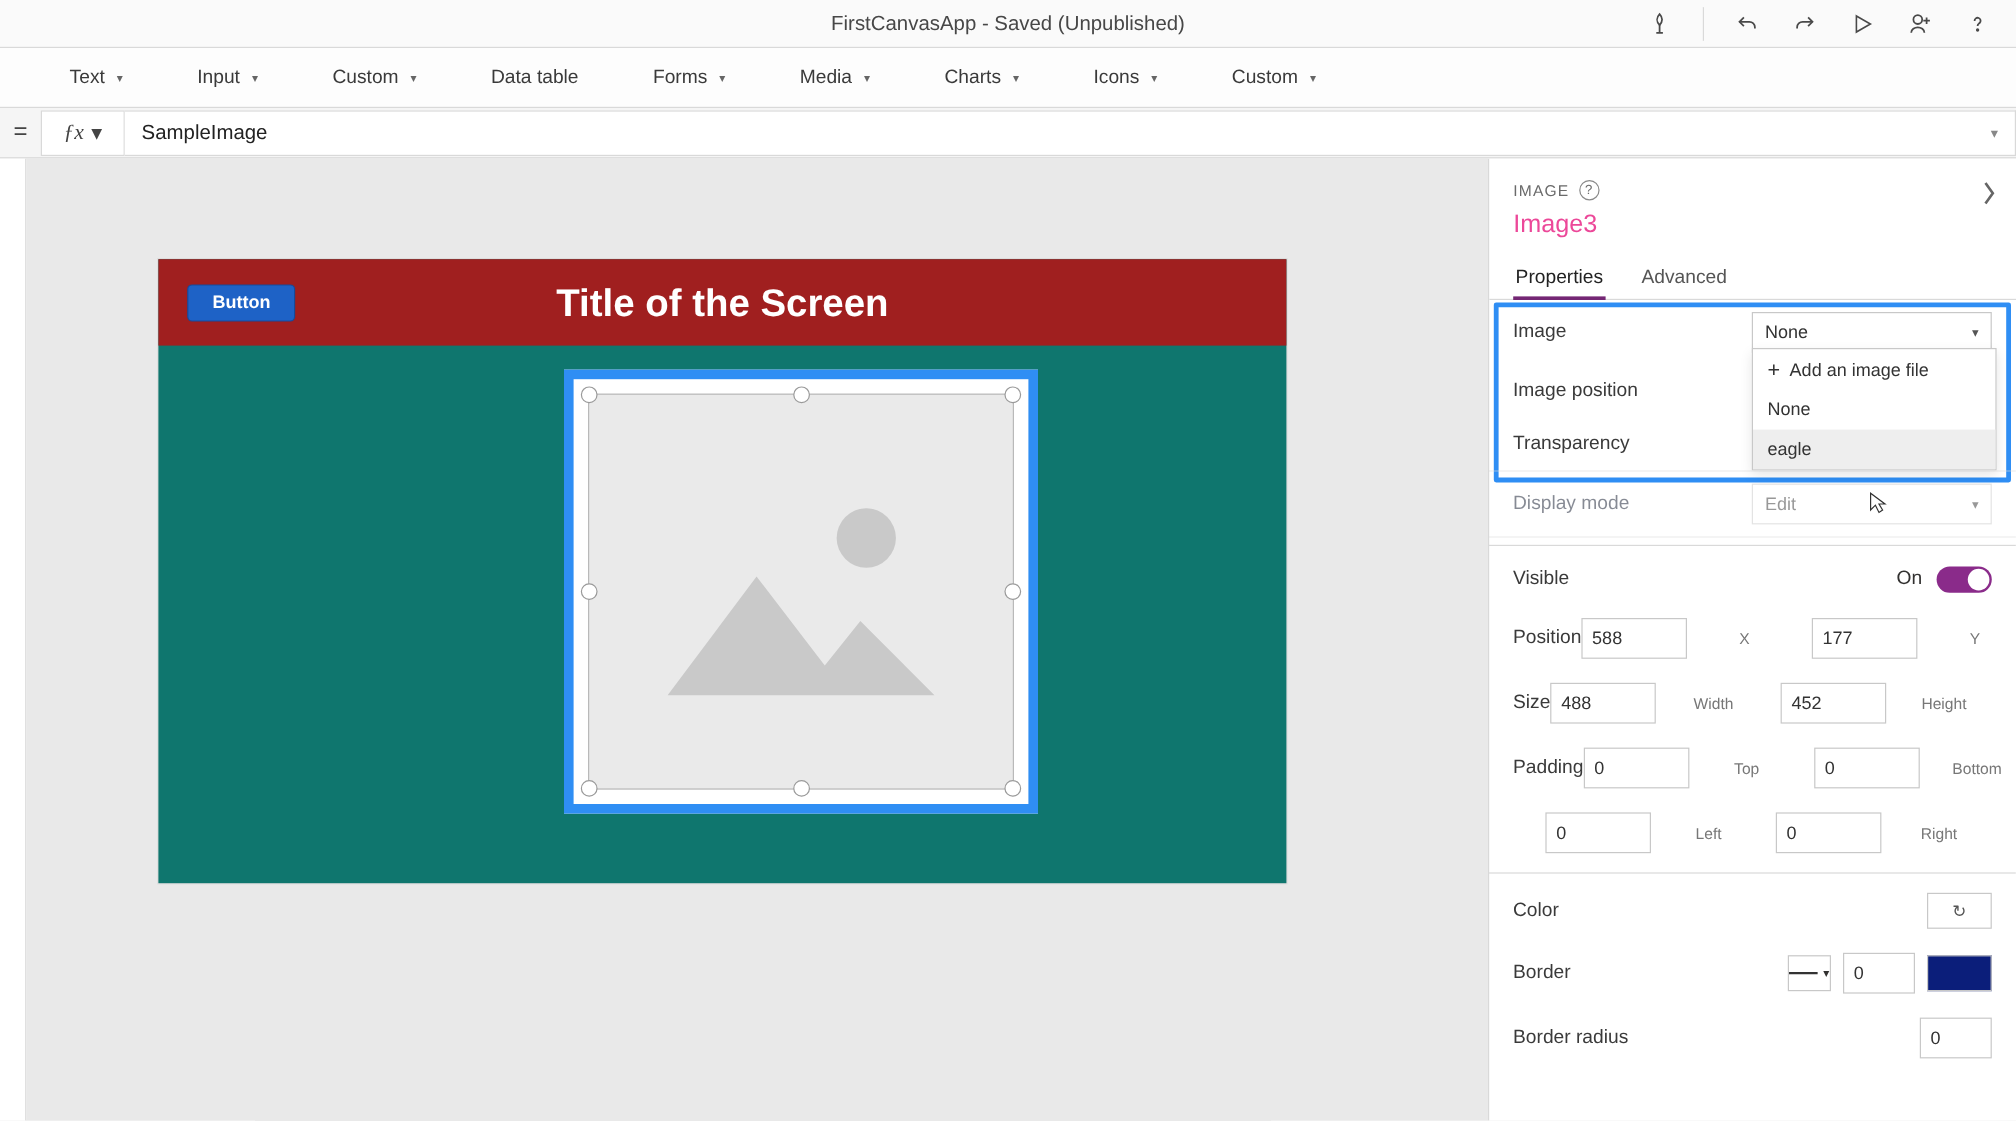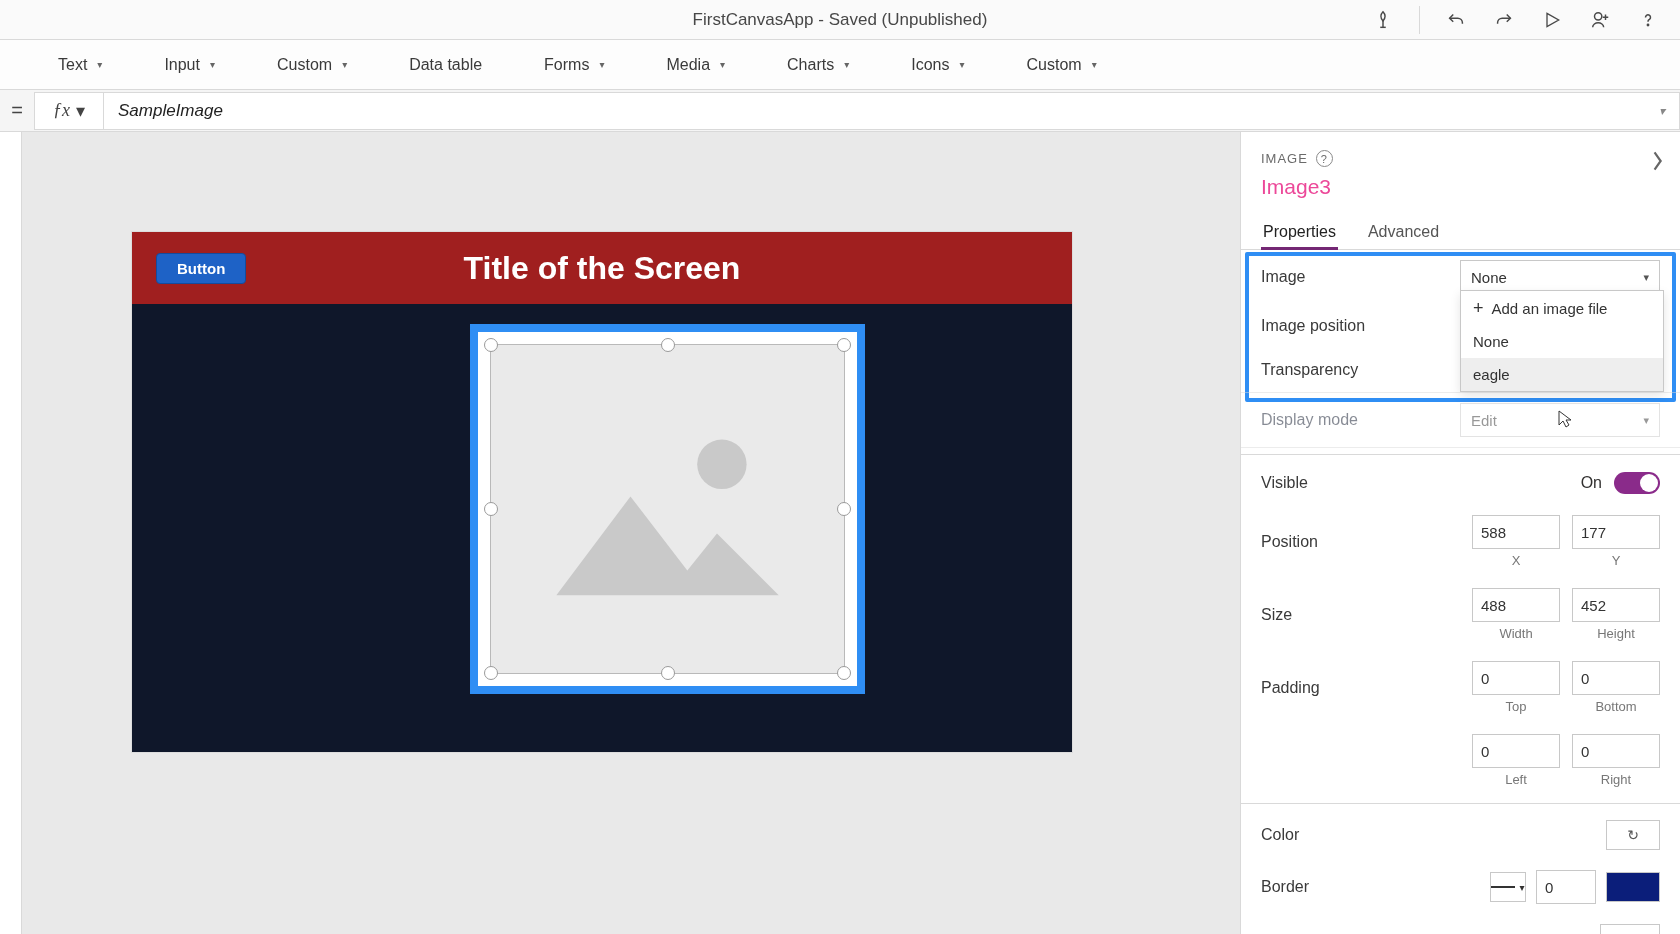--- a/index.html
+++ b/index.html
@@ -25,27 +25,27 @@
   .tb-sep{width:1px;height:28px;background:var(--border);}
   
   .ribbon{height:50px;background:#fdfdfd;border-bottom:1px solid var(--border);display:flex;align-items:center;padding:0 22px;gap:26px;}
   .ribbon-item{display:flex;align-items:center;gap:8px;font-size:16px;color:#3a3a3a;cursor:pointer;}
   .ribbon-item .chev{font-size:10px;color:#666;margin-left:2px;}
   .ri-icon{width:20px;height:20px;display:flex;align-items:center;justify-content:center;padding-left:28px;}
   
   .formulabar{height:42px;background:var(--bg);display:flex;align-items:center;border-bottom:1px solid var(--border);}
   .fb-eq{width:34px;text-align:center;font-size:20px;color:#444;}
   .fb-fx{display:flex;align-items:center;gap:6px;width:70px;height:38px;background:#fff;border:1px solid var(--border);justify-content:center;font-style:italic;font-size:18px;color:#444;}
-  .fb-input{flex:1;height:38px;background:#fff;border:1px solid var(--border);border-left:none;padding:0 14px;font-size:17px;color:#222;display:flex;align-items:center;justify-content:space-between;font-style:italic;}
+  .fb-input{flex:1;height:38px;background:#fff;border:1px solid var(--border);border-left:none;padding:0 14px;font-size:17px;color:#222;display:flex;align-items:center;justify-content:space-between;}
   .fb-expand{color:#888;font-size:12px;}
   
   .main{flex:1;display:flex;overflow:hidden;}
   .left-strip{width:22px;background:#fff;border-right:1px solid var(--border);}
   .canvas-area{flex:1;background:#e9e9e9;position:relative;}
-  .canvas{position:absolute;left:110px;top:100px;width:940px;height:520px;background:#0f172a;box-shadow:0 0 0 1px #ddd;}
+  .canvas{position:absolute;left:110px;top:84px;width:940px;height:520px;background:#0f766e;box-shadow:0 0 0 1px #ddd;}
   .canvas-header{height:72px;background:var(--header-red);display:flex;align-items:center;position:relative;}
   .canvas-btn{margin-left:24px;background:var(--button-blue);color:#fff;border-radius:4px;padding:6px 20px;font-size:15px;font-weight:600;border:1px solid #154a9b;}
   .canvas-title{position:absolute;left:0;right:0;text-align:center;font-size:32px;font-weight:700;color:#fff;pointer-events:none;}
   .selected-image{position:absolute;left:338px;top:92px;width:395px;height:370px;border:8px solid var(--focus);background:#fff;}
   .sel-inner{position:absolute;inset:12px;border:1px solid #b9b9b9;background:#eaeaea;display:flex;align-items:center;justify-content:center;}
   .ph-svg{width:70%;height:70%;}
   .handle{position:absolute;width:14px;height:14px;border-radius:50%;background:#fff;border:1px solid #9a9a9a;}
   .h-tl{left:6px;top:6px;} .h-tm{left:50%;top:6px;transform:translateX(-50%);} .h-tr{right:6px;top:6px;}
   .h-ml{left:6px;top:50%;transform:translateY(-50%);} .h-mr{right:6px;top:50%;transform:translateY(-50%);}
   .h-bl{left:6px;bottom:6px;} .h-bm{left:50%;bottom:6px;transform:translateX(-50%);} .h-br{right:6px;bottom:6px;}
@@ -67,21 +67,21 @@
   .pctrl{width:200px;display:flex;align-items:center;gap:10px;justify-content:flex-end;}
   .pselect{flex:1;height:34px;border:1px solid #c8c8c8;padding:0 10px;display:flex;align-items:center;justify-content:space-between;font-size:15px;color:#333;background:#fff;cursor:pointer;}
   .dropdown{position:absolute;right:16px;top:40px;width:204px;background:#fff;border:1px solid #c8c8c8;z-index:5;box-shadow:0 4px 10px rgba(0,0,0,.1);}
   .dd-item{padding:8px 12px;font-size:15px;color:#333;display:flex;align-items:center;gap:8px;cursor:pointer;}
   .dd-item:hover,.dd-item.hover{background:#eeeeee;}
   .dd-plus{font-size:18px;line-height:1;}
   .sep{height:1px;background:var(--border);margin:6px 0;}
   .toggle{width:46px;height:22px;border-radius:11px;background:var(--toggle-on);position:relative;}
   .toggle::after{content:"";position:absolute;right:2px;top:2px;width:18px;height:18px;border-radius:50%;background:#fff;}
   .num-input{width:88px;height:34px;border:1px solid #c8c8c8;padding:0 8px;font-size:15px;color:#333;}
-  .xy-wrap{display:flex;flex-direction:column;align-items:center;gap:4px;}
+  .xy-wrap{display:flex;align-items:center;gap:4px;}
   .xy-sub{font-size:13px;color:#777;width:88px;text-align:center;}
   .dual{display:flex;gap:12px;}
   .muted-row .plabel{color:#0f172a;}
   .swatch{width:54px;height:30px;border:1px solid #c8c8c8;background:#0b1e7a;}
   .refresh-btn{width:54px;height:30px;border:1px solid #c8c8c8;display:flex;align-items:center;justify-content:center;font-size:14px;color:#555;}
   .border-line{width:36px;height:30px;border:1px solid #c8c8c8;display:flex;align-items:center;justify-content:center;}
   .cursor{position:absolute;right:90px;top:118px;font-size:15px;pointer-events:none;}
 </style>
 </head>
 <body>

